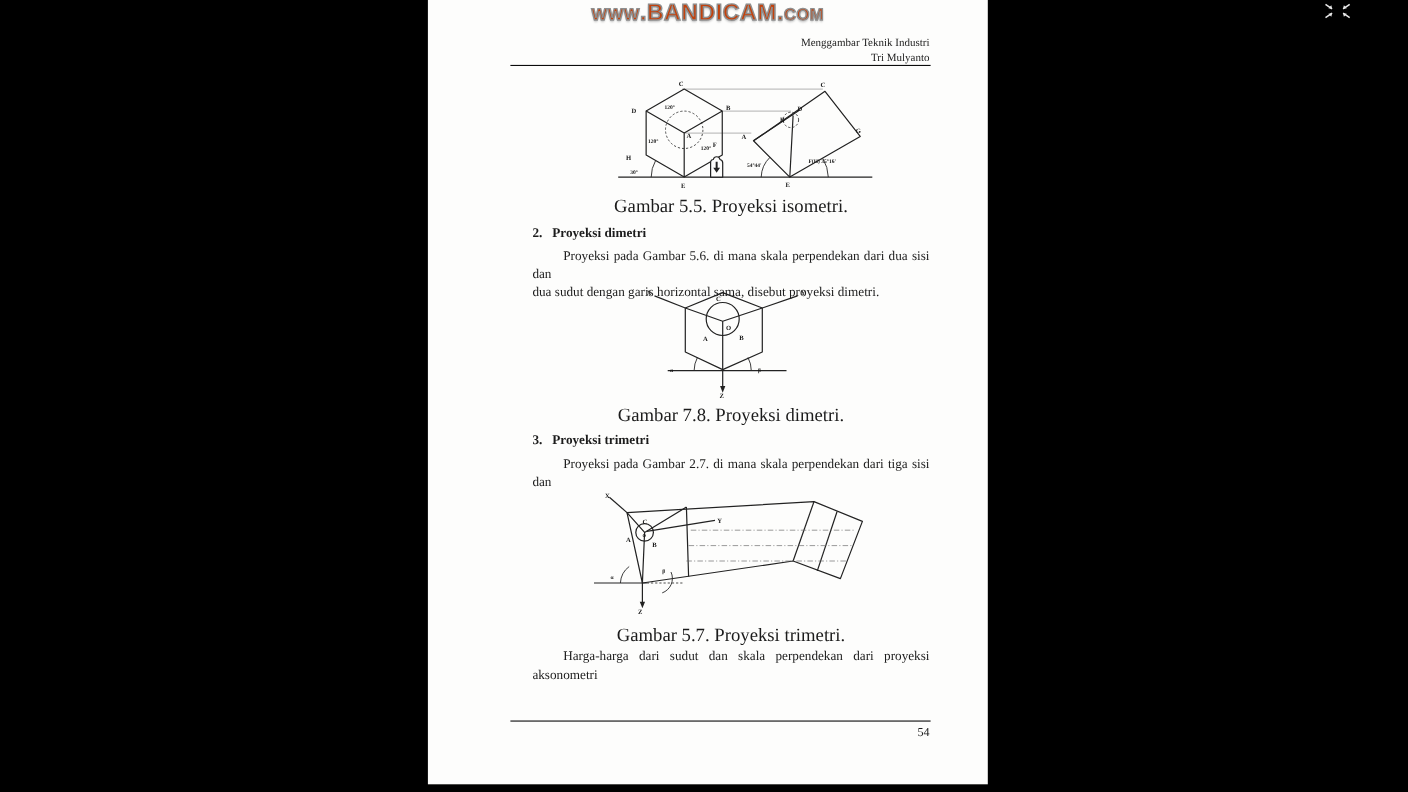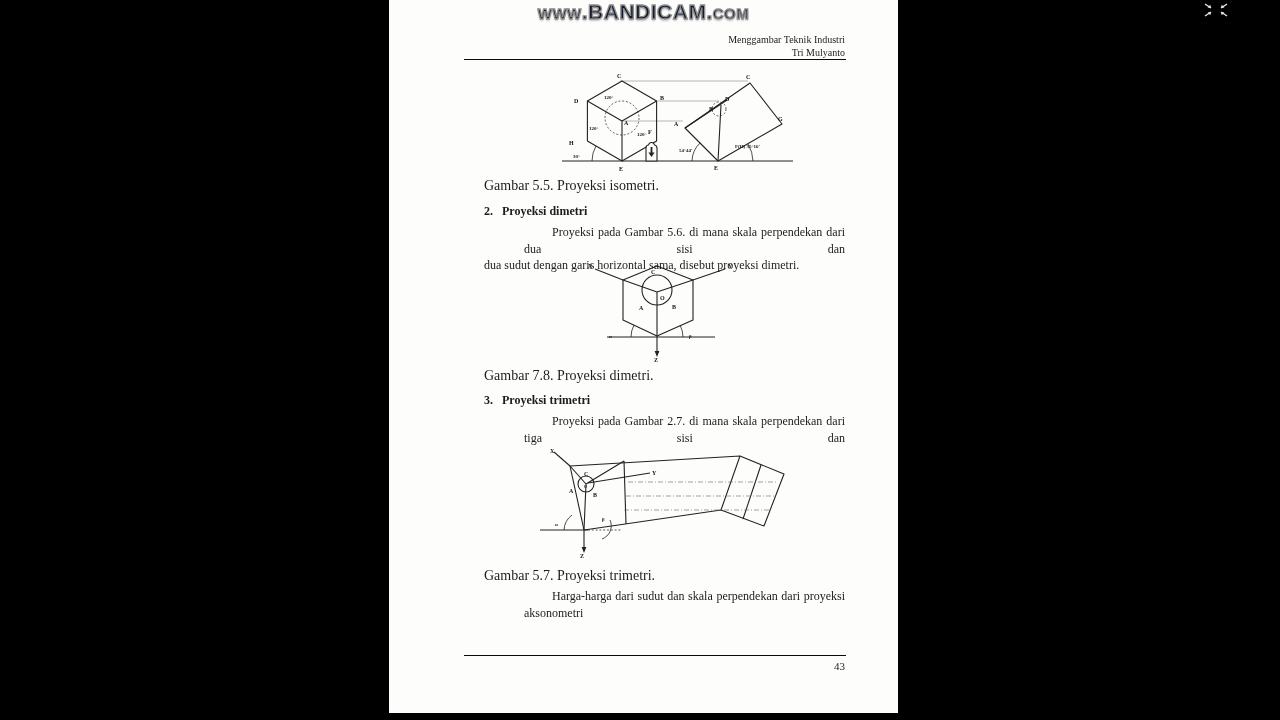--- a/index.html
+++ b/index.html
@@ -3,37 +3,37 @@
 <meta charset="utf-8">
 <style>
   html,body { margin:0; padding:0; background:#000; }
   .stage { position:relative; width:1280px; height:720px; background:#000; overflow:hidden;
            font-family:"Liberation Serif", serif; }
   .page  { position:absolute; left:389px; top:0; width:509px; height:713px;
            background:#fdfdfc; color:#1c1c1c; }
 
   .watermark { position:absolute; top:0px; left:0; width:100%; text-align:center;
                font-family:"Liberation Sans", sans-serif; font-weight:bold;
-               font-size:21px; letter-spacing:.5px; color:#0f172a; font-variant:small-caps;
+               font-size:21px; letter-spacing:.5px; color:#c2410c; font-variant:small-caps;
                -webkit-text-stroke:1.3px #8f8f8f;
                text-shadow:0 0 1px #9a9a9a, 0 2px 2px #c0c0c0; }
 
   .header { position:absolute; top:33px; right:53px; text-align:right;
             font-size:10px; line-height:13px; }
   .hrule  { position:absolute; left:75px; width:382px; height:0; border-top:1.6px solid #0b0b0b; }
   .rule-top    { top:59px; }
   .rule-bottom { top:655px; }
   .pagenum { position:absolute; right:53px; top:660px; font-size:11px; }
 
-  .caption { position:absolute; left:95px; width:361px; font-size:14px; }
+  .caption { position:absolute; left:95px; width:361px; text-align:center; font-size:17px; }
   .heading { position:absolute; left:95px; font-weight:bold; font-size:12px;text-align:center; }
   .heading .num { display:inline-block; margin-right:9px; }
   .para    { position:absolute; left:95px; width:361px; font-size:12px; line-height:16.5px; }
   .jline   { text-align:justify; text-align-last:justify; }
-  .indent  { text-indent:28px;margin-left:40px; }
+  .indent  { text-indent:28px; }
 
   svg.fig { position:absolute; }
   .fig55 { left:171px; top:68px; }
   .fig56 { left:196px; top:258px; }
   .fig57 { left:151px; top:446px; }
 
   svg.fig path, svg.fig circle, svg.fig line { fill:none; stroke:#222; stroke-width:1.1; stroke-linejoin:round; }
   svg.fig .thin    { stroke:#8a8a8a; stroke-width:.6; }
   svg.fig .dash    { stroke-dasharray:2,1.8; stroke-width:.8; stroke:#333; }
   svg.fig .dashdot { stroke-dasharray:5,2,1,2; stroke-width:.6; stroke:#666; }
@@ -163,21 +163,21 @@
         <text x="62" y="75" style="font-size:5px">β</text>
         <text x="40" y="112">Z</text>
       </svg>
     <div class="caption" style="top:568px">Gambar 5.7. Proyeksi trimetri.</div>
 
     <div class="para" style="top:588px">
       <div class="jline indent">Harga-harga dari sudut dan skala perpendekan dari proyeksi aksonometri</div>
     </div>
 
     <div class="hrule rule-bottom"></div>
-    <div class="pagenum">43</div>
+    <div class="pagenum">54</div>
 
   </div>
 
   <svg class="fsicon" width="26" height="16" viewBox="0 0 26 16">
     <path d="M2,2 L8,6"></path>
       <polygon points="8,6 4.6,5.5 7.3,2.7"></polygon>
     <path d="M24,2 L18,6"></path>
       <polygon points="18,6 21.4,5.5 18.7,2.7"></polygon>
     <path d="M2,14 L8,10"></path>
       <polygon points="8,10 4.6,10.5 7.3,13.3"></polygon>

